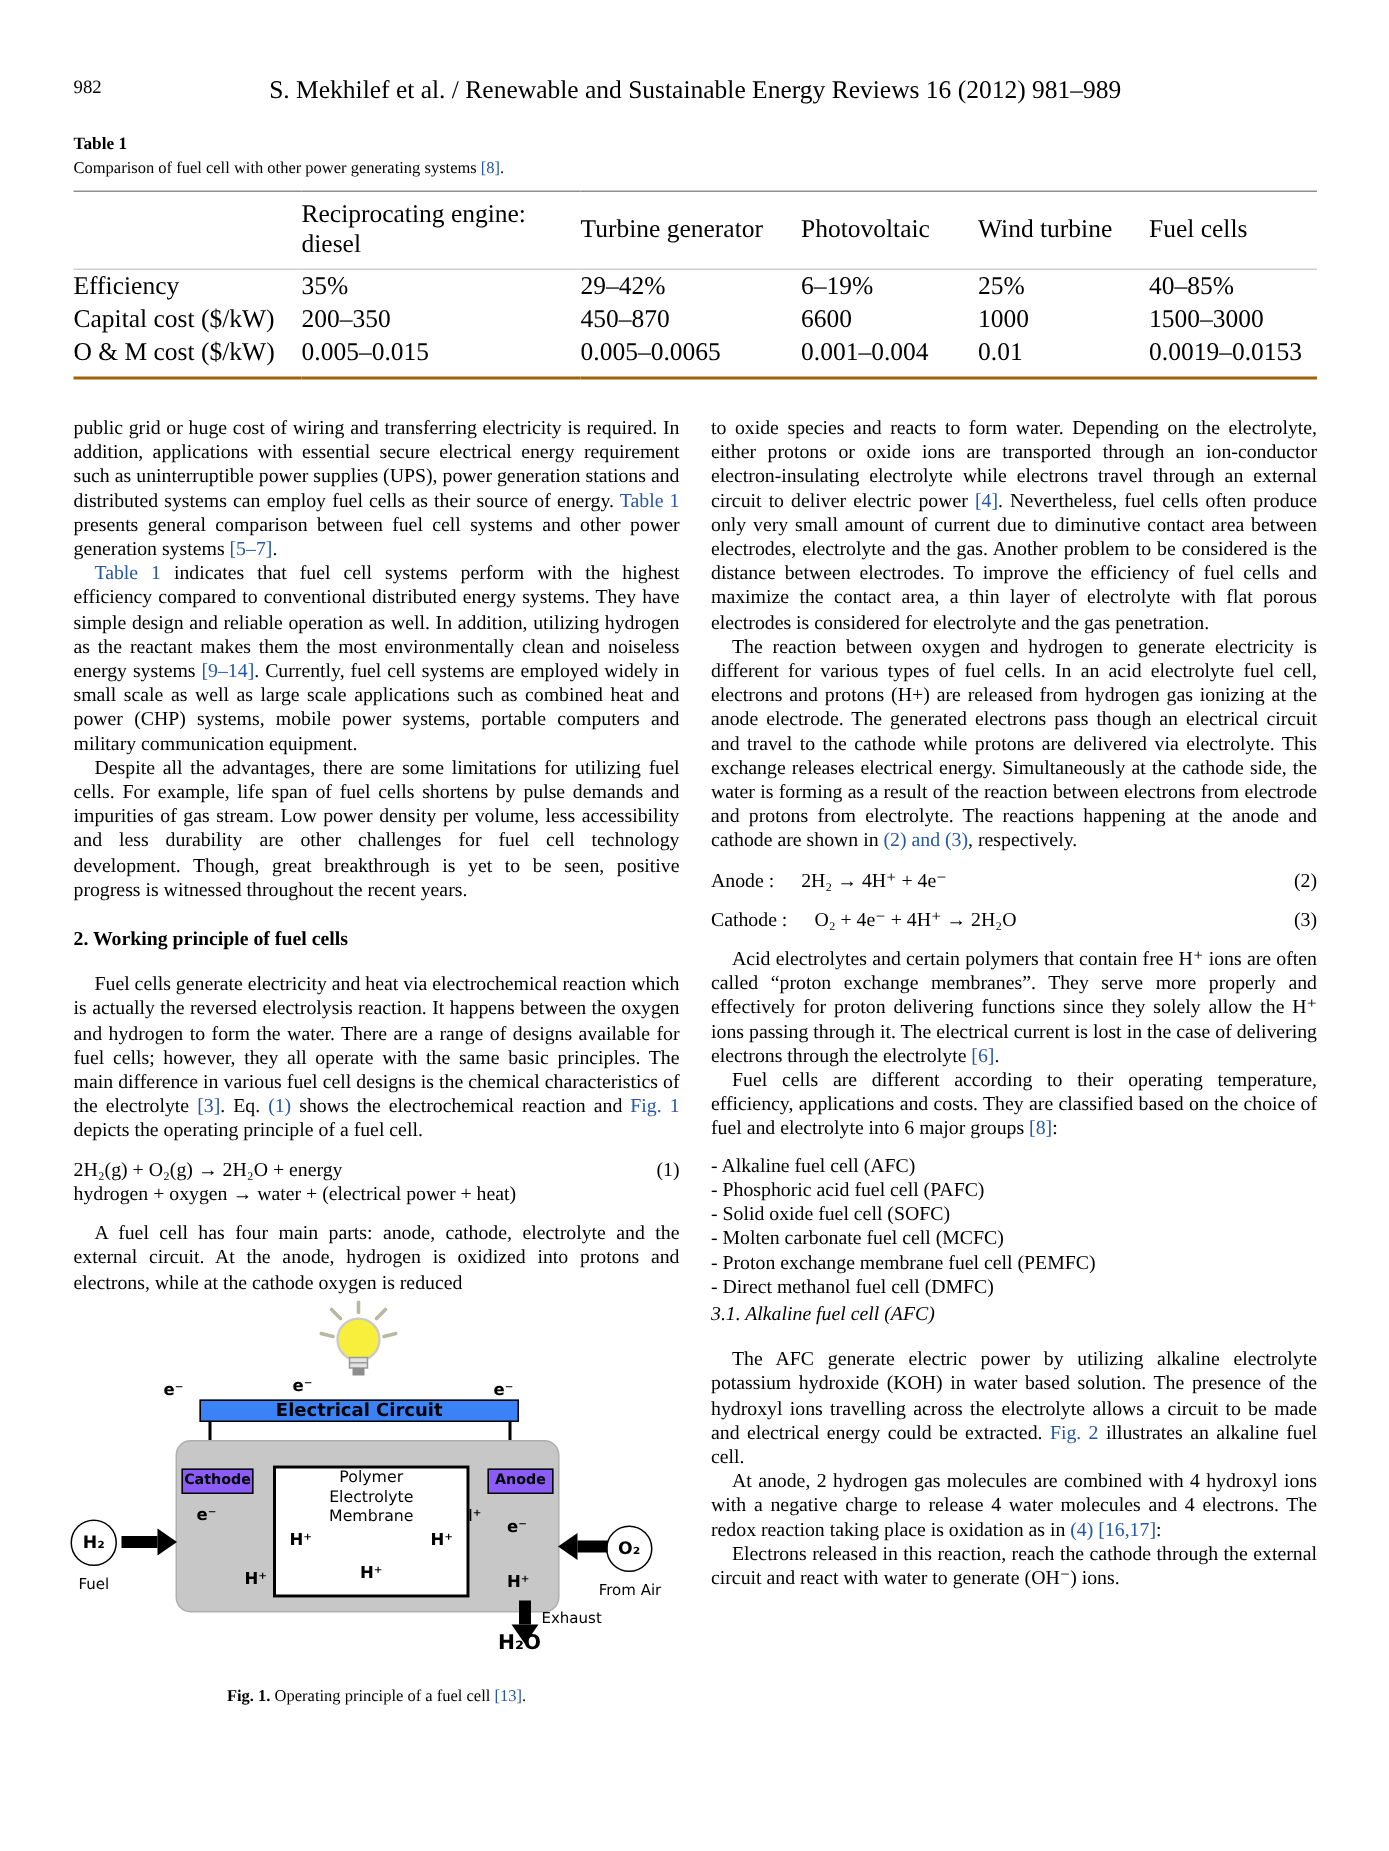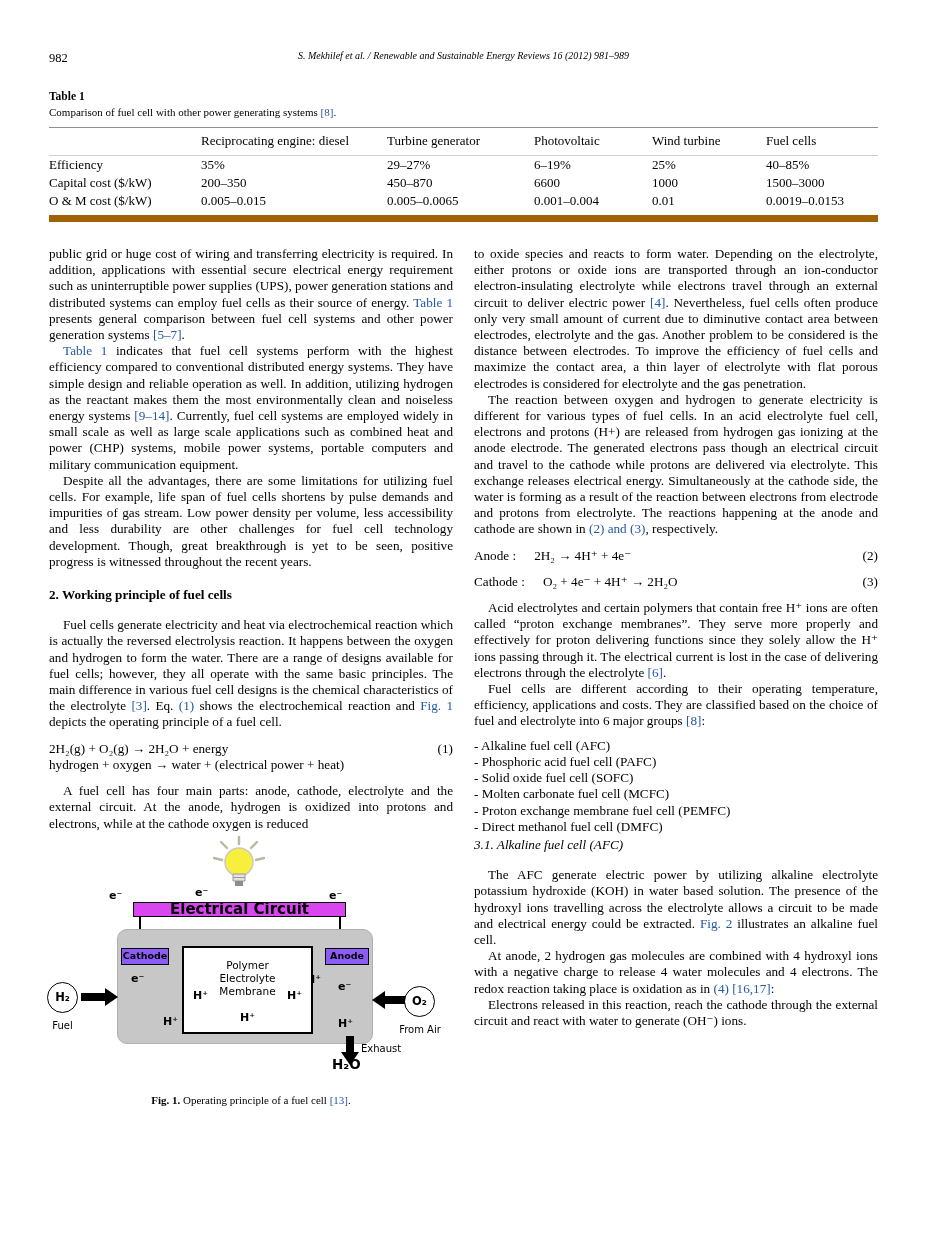--- a/index.html
+++ b/index.html
@@ -4,27 +4,27 @@
 <style>
   :root { --link:#2457a5; }
   * { box-sizing:border-box; margin:0; padding:0; }
   html,body { background:#fff; }
   body { width:926px; height:1234px; font-family:"Liberation Serif","DejaVu Serif",serif; color:#000; }
   .page { position:relative; width:926px; height:1234px; padding:50px 48px 0 49px; overflow:hidden; }
 
   
   .header { position:relative; height:16px; margin-bottom:24px; }
   .page-num { position:absolute; left:0; top:1px; font-size:12.5px; }
-  .running-head { display:block; text-align:center; font-style:italic; font-size:10px; }
+  .running-head { display:block; text-align:center; font-size:17px; }
 
   
   .table-label { font-size:11.5px; font-weight:bold; margin-bottom:4px; }
   .table-caption { font-size:11px; margin-bottom:9px; }
-  table.datatable { width:100%; border-collapse:collapse; font-size:13px;
-    border-top:1px solid #8f8f8f; border-bottom:7px solid #a16207; margin-bottom:24px; }
+  table.datatable { width:100%; border-collapse:collapse; font-size:17px;
+    border-top:1px solid #8f8f8f; border-bottom:2px solid #a16207; margin-bottom:24px; }
   table.datatable th { text-align:left; font-weight:normal; padding:5px 4px 6px 0; border-bottom:1px solid #cfcfcf; }
   table.datatable td { text-align:left; padding:1px 4px 1px 0; }
   table.datatable tr.first td { padding-top:5px; }
   table.datatable tr.last td { padding-bottom:6px; }
   .col-0 { width:152px; } .col-1 { width:186px; } .col-2 { width:147px; } .col-3 { width:118px; } .col-4 { width:114px;margin-left:44px; }
 
   
   .columns { display:flex; gap:21px; }
   .col { width:404px; font-size:13.2px; line-height:16.2px; text-align:justify; }
   .para { margin:0; }
@@ -37,42 +37,42 @@
   .eq-lhs { margin-right:18px; }
   .eq-num { margin-left:8px; }
   .fc-list { list-style:none; margin:8px 0 2px; text-align:left; }
 
   
   .figure { margin-top:4px; }
   .diagram { position:relative; width:400px; height:242px; margin:0 auto;
     font-family:"DejaVu Sans","Liberation Sans",sans-serif; font-size:10px; }
   .bulb { position:absolute; left:162px; top:0; }
   .circuit-bar { position:absolute; left:82px; top:66px; width:213px; height:15px;
-    background:#d946ef; border:1.5px solid #000; display:flex; align-items:center; justify-content:center;
-    font-size:15px; font-weight:bold; }
+    background:#3b82f6; border:1.5px solid #000; display:flex; align-items:center; justify-content:center;
+    font-size:12px; font-weight:bold; }
   .vconn { position:absolute; width:2px; height:13px; background:#000; top:81px; }
   .vconn-left { left:88px; } .vconn-right { left:288px; }
   .elabel, .hlabel { position:absolute; font-weight:bold; font-size:11px; white-space:nowrap; }
   .e-circ-left { left:58px; top:52px; }
   .e-circ-mid  { left:144px; top:49px; }
   .e-circ-right{ left:278px; top:52px; }
   .cell-body { position:absolute; left:66px; top:93px; width:256px; height:115px;
     background:#c7c7c7; border:1px solid #aeaeae; border-radius:10px; }
   .electrode-box { position:absolute; height:17px; background:#8b5cf6; border:1.5px solid #000;
     display:flex; align-items:center; justify-content:center; font-size:9.5px; font-weight:bold; }
   .cathode-box { left:70px; top:112px; width:48px; }
   .anode-box   { left:274px; top:112px; width:44px; }
   .e-cathode { left:80px; top:135px; }
   .e-anode   { left:287px; top:143px; }
   .hp-anode-top    { left:255px; top:136px; }
   .hp-anode-bottom { left:287px; top:180px; }
   .hp-out-left     { left:112px; top:178px; }
   .membrane { position:absolute; left:131px; top:110px; width:131px; height:88px;
     background:#fff; border:2px solid #000; }
-  .membrane-text { padding-top:11px; text-align:center; font-size:10.5px; line-height:13px; width:76px; margin:0 auto; }
+  .membrane-text { text-align:center; font-size:10.5px; line-height:13px; width:76px; margin:0 auto; }
   .hp-mem-left  { left:9px; top:40px; }
   .hp-mem-right { right:9px; top:40px; }
   .hp-mem-bottom{ left:50%; transform:translateX(-50%); bottom:6px; }
   .gas-circle { position:absolute; width:31px; height:31px; border:1.5px solid #000; border-radius:50%;
     background:#fff; display:flex; align-items:center; justify-content:center; font-weight:bold; font-size:11.5px; }
   .h2-circle { left:-4px; top:146px; }
   .o2-circle { left:353px; top:150px; }
   .gas-label { position:absolute; font-size:10px; text-align:center; }
   .fuel-label { left:-6px; top:182px; width:35px; }
   .air-label  { left:341px; top:186px; width:56px; }
@@ -110,21 +110,21 @@
           <th class="col-2">Turbine generator</th>
           <th class="col-3">Photovoltaic</th>
           <th class="col-4">Wind turbine</th>
           <th>Fuel cells</th>
         </tr>
       </thead>
       <tbody>
         <tr>
           <td>Efficiency</td>
           <td>35%</td>
-          <td>29–27%</td>
+          <td>29–42%</td>
           <td>6–19%</td>
           <td>25%</td>
           <td>40–85%</td>
         </tr>
         <tr>
           <td>Capital cost ($/kW)</td>
           <td>200–350</td>
           <td>450–870</td>
           <td>6600</td>
           <td>1000</td>

